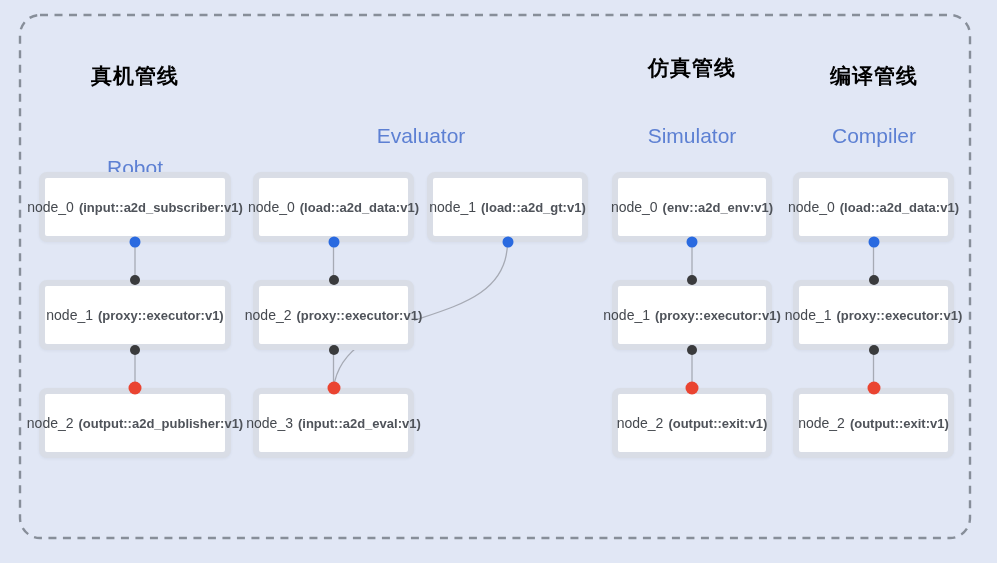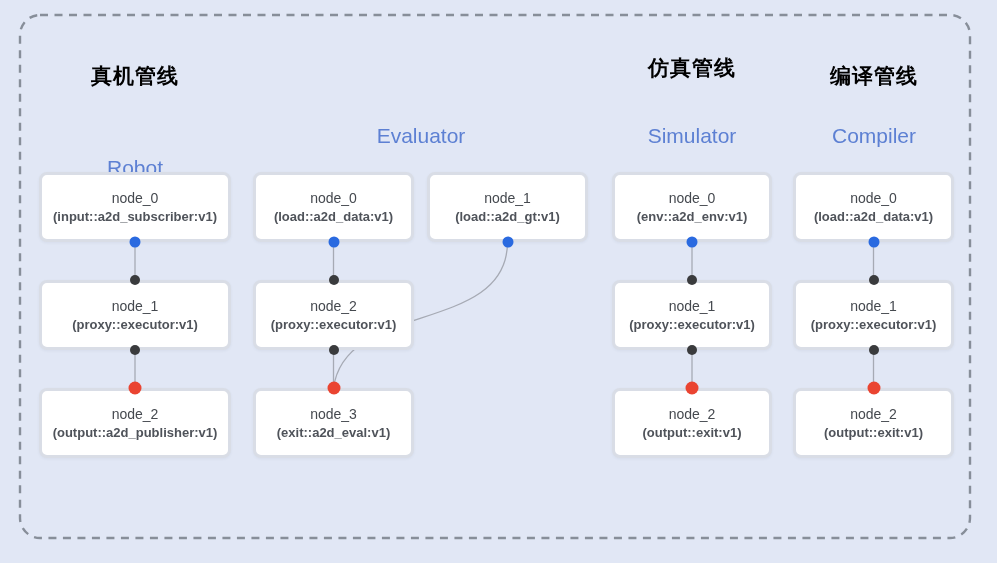--- a/index.html
+++ b/index.html
@@ -36,25 +36,25 @@
     transform: translate(-50%, -50%);
     font-size: 21px;
     font-weight: 400;
     color: #5d80d3;
     white-space: nowrap;
   }
   .node {
     position: absolute;
     z-index: 2;
     background: #ffffff;
-    border: 3px solid #3b82f6;
+    border: 6px solid #3b82f6;
     border-radius: 8px;
     box-sizing: border-box;
     display: flex;
-    flex-direction: column;
+    flex-direction: row;
     align-items: center;
     justify-content: center;
     gap: 5px;
     box-shadow: 0 1px 3px rgba(50,60,90,0.06);
   }
   .node .l1 {
     font-size: 14px;
     color: #45494f;
     line-height: 1;
     white-space: nowrap;
@@ -115,21 +115,21 @@
     <div class="node" style="left: 427px; top: 172px; width: 161px; height: 70px; background: rgb(255, 255, 255); border-color: rgb(217, 221, 230);">
       <div class="l1">node_1</div>
       <div class="l2">(load::a2d_gt:v1)</div>
     </div>
     <div class="node" style="left: 253px; top: 280px; width: 161px; height: 70px; background: rgb(255, 255, 255); border-color: rgb(217, 221, 230);">
       <div class="l1">node_2</div>
       <div class="l2">(proxy::executor:v1)</div>
     </div>
     <div class="node" style="left: 253px; top: 388px; width: 161px; height: 70px; background: rgb(255, 255, 255); border-color: rgb(217, 221, 230);">
       <div class="l1">node_3</div>
-      <div class="l2">(exit::a2d_eval:v1)</div>
+      <div class="l2">(input::a2d_eval:v1)</div>
     </div>
     <span class="port" style="left: 333.5px; top: 242px; width: 11px; height: 11px; background: rgb(42, 106, 224);"></span>
     <span class="port" style="left: 507.5px; top: 242px; width: 11px; height: 11px; background: rgb(42, 106, 224);"></span>
     <span class="port" style="left: 333.5px; top: 280px; width: 10px; height: 10px; background: rgb(58, 59, 61);"></span>
     <span class="port" style="left: 333.5px; top: 350px; width: 10px; height: 10px; background: rgb(58, 59, 61);"></span>
     <span class="port" style="left: 333.5px; top: 388px; width: 13px; height: 13px; background: rgb(234, 68, 49);"></span>
     <div class="title-cn" style="left: 692px; top: 68px;">仿真管线</div>
     <div class="title-en" style="left: 692px; top: 136px;">Simulator</div>
     <div class="node" style="left: 612px; top: 172px; width: 160px; height: 70px; background: rgb(255, 255, 255); border-color: rgb(217, 221, 230);">
       <div class="l1">node_0</div>

